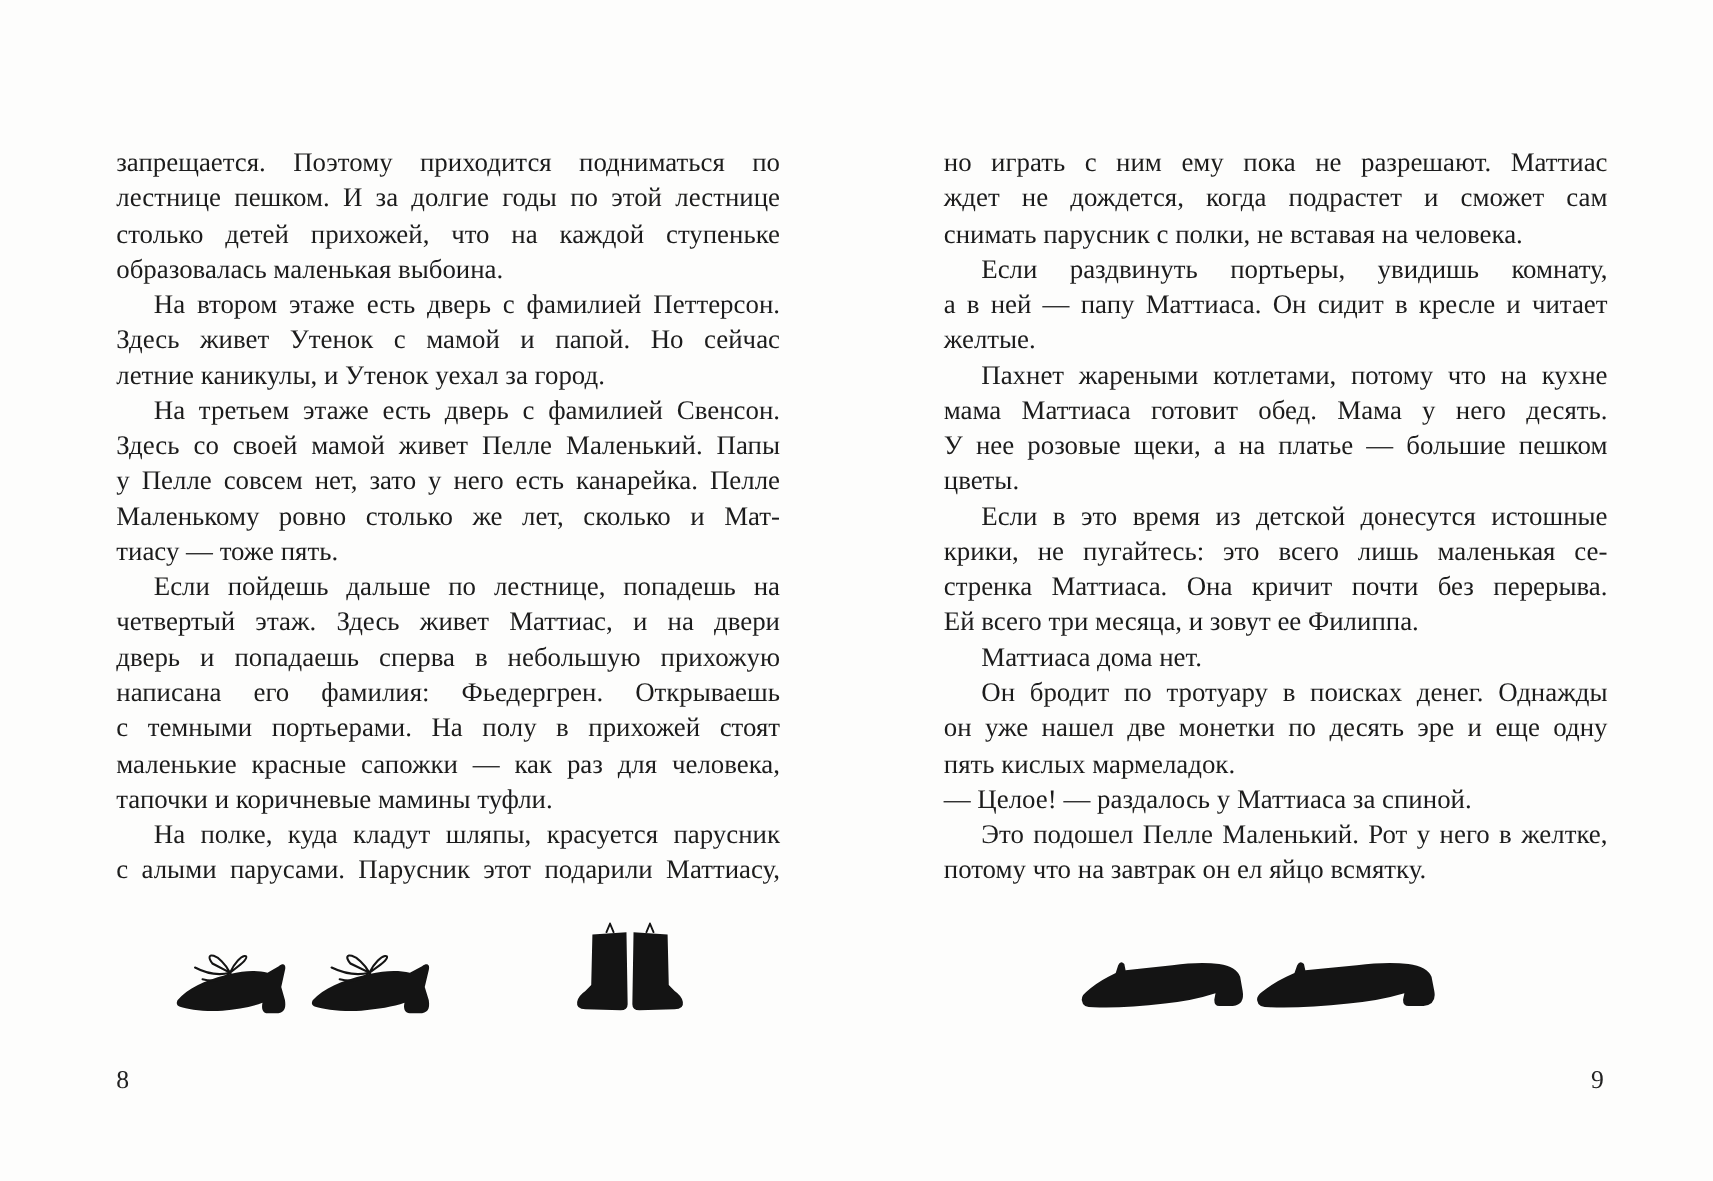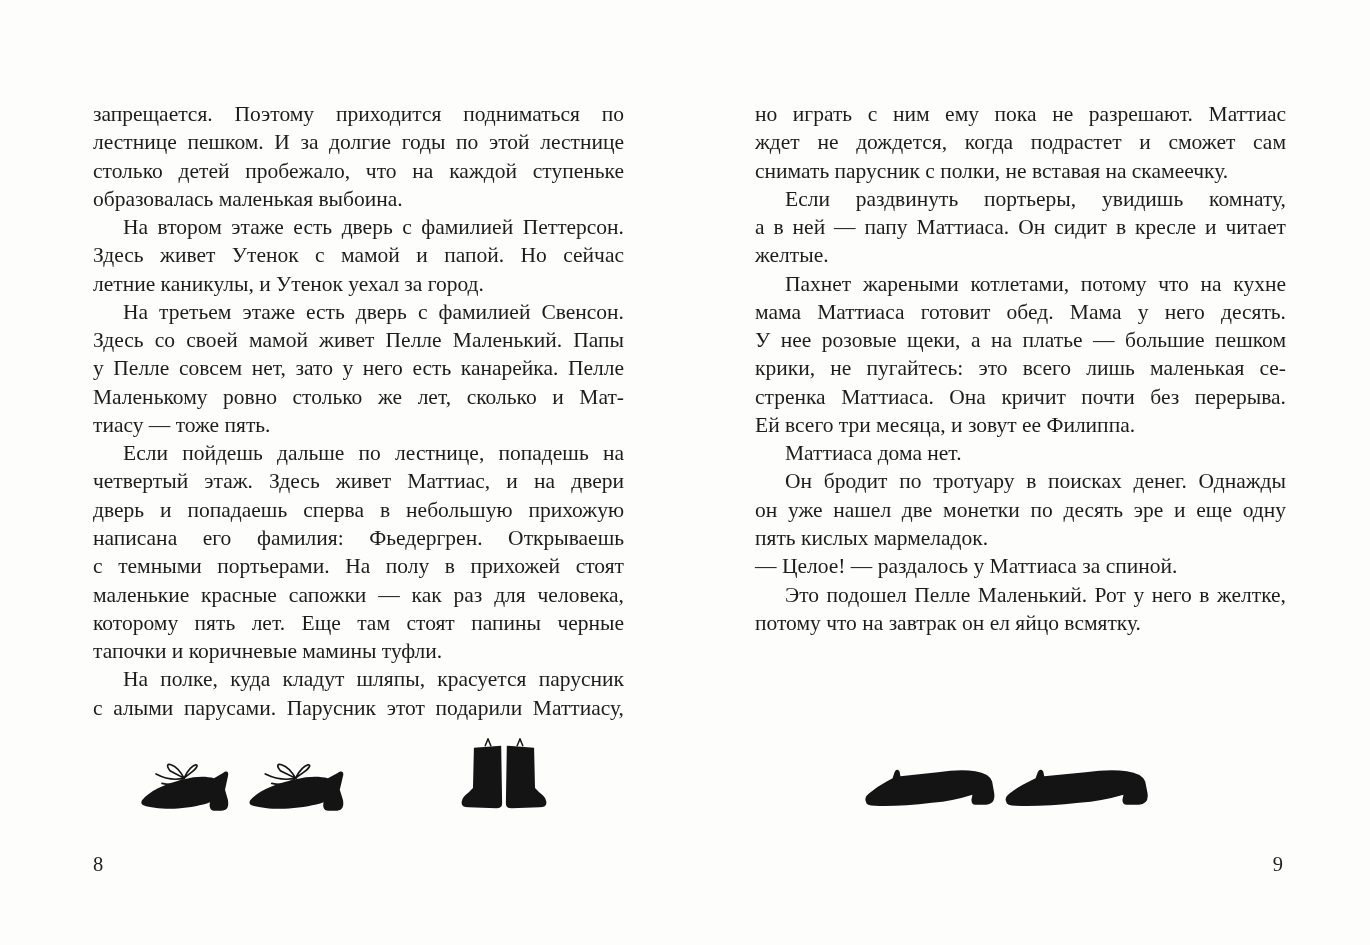--- a/index.html
+++ b/index.html
@@ -7,21 +7,21 @@
     width: 1370px; height: 945px;
     background: #fdfdfc;
     font-family: "Liberation Serif", serif;
     color: #1c1c1c;
     position: relative;
     overflow: hidden;
   }
   .spread { position: absolute; inset: 0; }
   .column {
     position: absolute;
-    top: 100px;
+    top: 116px;
     width: 531px;
     font-size: 21.5px;
   }
   .col-left  { left: 93px; }
   .col-right { left: 755px; }
   .line {
     height: 28.28px;
     line-height: 28.28px;
     white-space: nowrap;
     text-align: justify;
@@ -43,52 +43,53 @@
   .ink-thin { fill: none; stroke: #141414; stroke-width: 1.6; stroke-linecap: round; }
 </style>
 </head>
 <body>
 
 <div class="spread">
 
   <div class="column col-left">
       <div class="line">запрещается. Поэтому приходится подниматься по</div>
       <div class="line">лестнице пешком. И за долгие годы по этой лестнице</div>
-      <div class="line">столько детей пробежало, что на каждой ступеньке</div>
+      <div class="line">столько детей прихожей, что на каждой ступеньке</div>
       <div class="line end">образовалась маленькая выбоина.</div>
       <div class="line indent">На втором этаже есть дверь с фамилией Петтерсон.</div>
       <div class="line">Здесь живет Утенок с мамой и папой. Но сейчас</div>
       <div class="line end">летние каникулы, и Утенок уехал за город.</div>
       <div class="line indent">На третьем этаже есть дверь с фамилией Свенсон.</div>
       <div class="line">Здесь со своей мамой живет Пелле Маленький. Папы</div>
       <div class="line">у Пелле совсем нет, зато у него есть канарейка. Пелле</div>
       <div class="line">Маленькому ровно столько же лет, сколько и Мат-</div>
       <div class="line end">тиасу — тоже пять.</div>
       <div class="line indent">Если пойдешь дальше по лестнице, попадешь на</div>
       <div class="line">четвертый этаж. Здесь живет Маттиас, и на двери</div>
       <div class="line">дверь и попадаешь сперва в небольшую прихожую</div>
       <div class="line">написана его фамилия: Фьедергрен. Открываешь</div>
       <div class="line">с темными портьерами. На полу в прихожей стоят</div>
       <div class="line">маленькие красные сапожки — как раз для человека,</div>
-      <div class="line">которому пять лет. Еще там стоят папины черные</div>
       <div class="line end">тапочки и коричневые мамины туфли.</div>
       <div class="line indent">На полке, куда кладут шляпы, красуется парусник</div>
       <div class="line">с алыми парусами. Парусник этот подарили Маттиасу,</div>
     </div>
 
   <div class="column col-right">
       <div class="line">но играть с ним ему пока не разрешают. Маттиас</div>
       <div class="line">ждет не дождется, когда подрастет и сможет сам</div>
-      <div class="line end">снимать парусник с полки, не вставая на скамеечку.</div>
+      <div class="line end">снимать парусник с полки, не вставая на человека.</div>
       <div class="line indent">Если раздвинуть портьеры, увидишь комнату,</div>
       <div class="line">а в ней — папу Маттиаса. Он сидит в кресле и читает</div>
       <div class="line end">желтые.</div>
       <div class="line indent">Пахнет жареными котлетами, потому что на кухне</div>
       <div class="line">мама Маттиаса готовит обед. Мама у него десять.</div>
       <div class="line">У нее розовые щеки, а на платье — большие пешком</div>
+      <div class="line end">цветы.</div>
+      <div class="line indent">Если в это время из детской донесутся истошные</div>
       <div class="line">крики, не пугайтесь: это всего лишь маленькая се-</div>
       <div class="line">стренка Маттиаса. Она кричит почти без перерыва.</div>
       <div class="line end">Ей всего три месяца, и зовут ее Филиппа.</div>
       <div class="line indent end">Маттиаса дома нет.</div>
       <div class="line indent">Он бродит по тротуару в поисках денег. Однажды</div>
       <div class="line">он уже нашел две монетки по десять эре и еще одну</div>
       <div class="line end">пять кислых мармеладок.</div>
       <div class="line end">— Целое! — раздалось у Маттиаса за спиной.</div>
       <div class="line indent">Это подошел Пелле Маленький. Рот у него в желтке,</div>
       <div class="line end">потому что на завтрак он ел яйцо всмятку.</div>

